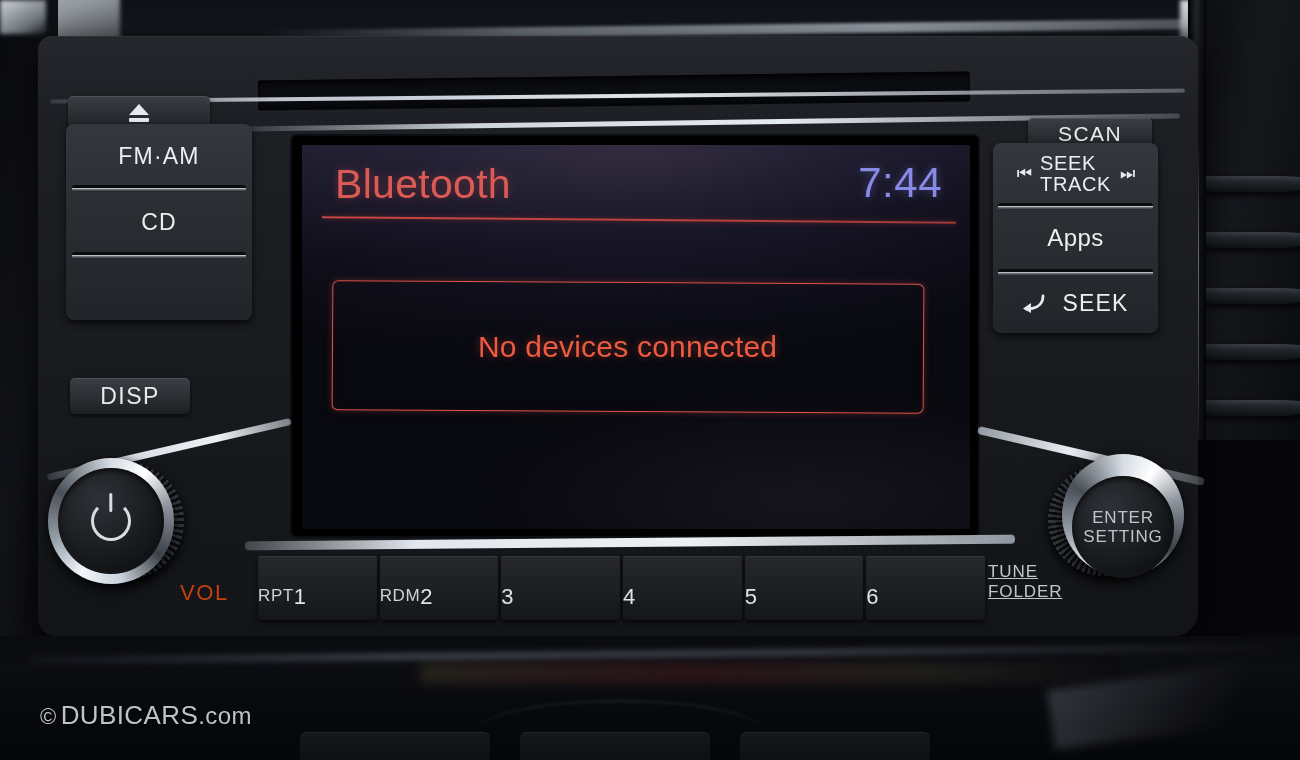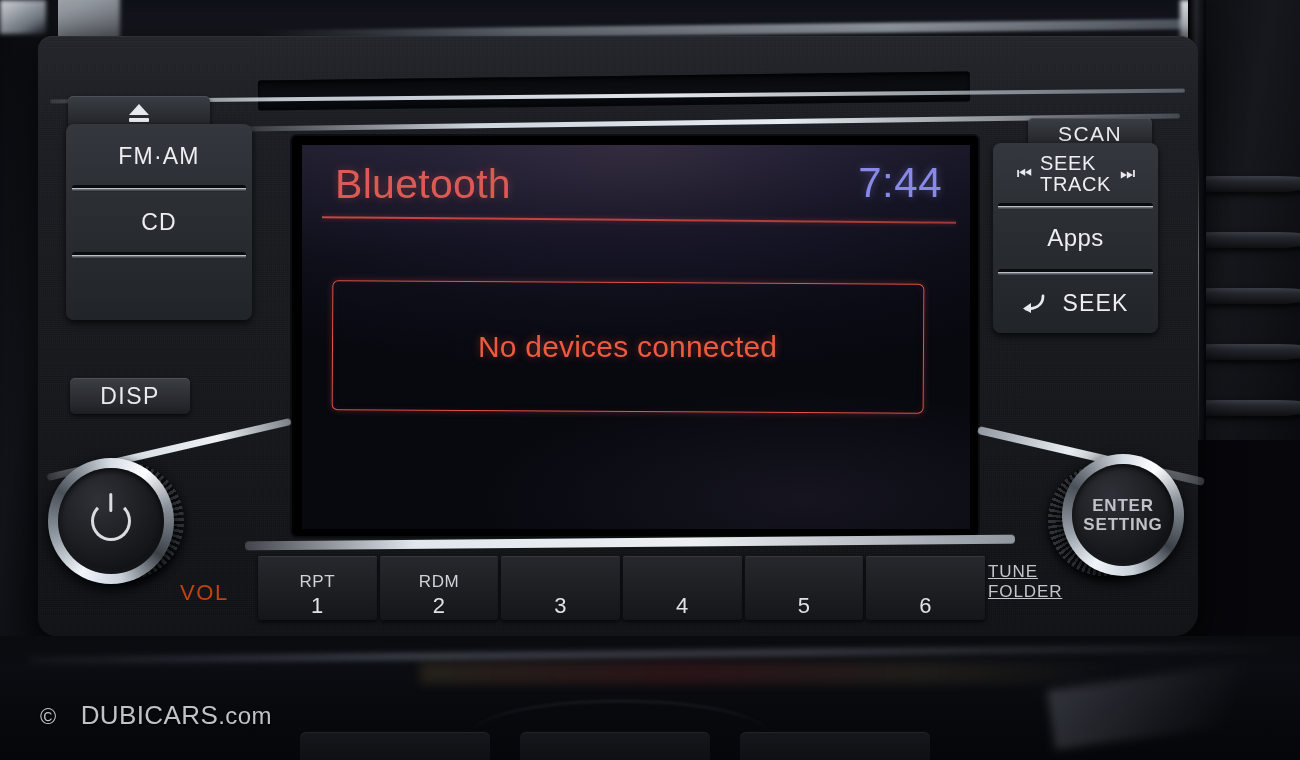--- a/index.html
+++ b/index.html
@@ -355,21 +355,21 @@
     width: 730px; height: 64px;
     display: flex;
   }
   .preset {
     flex: 1;
     margin-right: 3px;
     background: linear-gradient(180deg, #26282d 0%, #1e2024 45%, #141619 100%);
     border-radius: 2px 2px 4px 4px;
     color: #dfe2e7;
     display: flex;
-    flex-direction: column;
+    flex-direction: row;
     align-items: center;
     justify-content: flex-start;
     padding-top: 16px;
     box-shadow: 0 2px 4px rgba(0,0,0,.75), inset 0 1px 0 rgba(255,255,255,.07);
   }
   .preset .sub { font-size: 17px; letter-spacing: .6px; color: #cfd3d8; height: 20px; }
   .preset .num { font-size: 22px; letter-spacing: .5px; margin-top: 1px; }
 
   .label-tune {
     position: absolute;
@@ -547,21 +547,21 @@
     <div class="knob-ring" style="left:4px; top:2px; width:126px; height:126px;"></div>
     <div class="knob-face" style="left:14px; top:12px; width:106px; height:106px;">
       <span class="pw-ico"></span>
     </div>
   </div>
   <div class="label-vol">VOL</div>
 
   <div class="knob-wrap" style="left:1046px; top:448px; width:148px; height:148px;">
     <div class="knob-ridge" style="left:2px; top:16px; width:112px; height:112px;"></div>
     <div class="knob-ring" style="left:16px; top:6px; width:122px; height:122px;"></div>
-    <div class="knob-face" style="left:26px; top:16px; width:102px; height:102px;font-weight:bold;">
+    <div class="knob-face" style="left:26px; top:28px; width:102px; height:102px;">
       <span class="enter-txt">
         <span style="display:block;">ENTER</span>
         <span style="display:block;">SETTING</span>
       </span>
     </div>
   </div>
   <div class="label-tune">
     <span style="display:block;">TUNE</span>
     <span style="display:block;">FOLDER</span>
   </div>
@@ -597,16 +597,16 @@
     <div class="console-btn" style="left:300px; width:190px;"></div>
     <div class="console-btn" style="left:520px; width:190px;"></div>
     <div class="console-btn" style="left:740px; width:190px;"></div>
   </div>
   <div class="console-sheen1"></div>
   <div class="console-sheen2"></div>
   <div class="console-sheen3"></div>
   <div class="console-arc"></div>
 
   <div class="watermark">
-    <span class="cmark">©</span><span style="margin-left:24px;text-align:center;">DUBICARS</span><span class="dotcom">.com</span>
+    <span class="cmark">©</span><span style="margin-left:4px;text-align:center;">DUBICARS</span><span class="dotcom">.com</span>
   </div>
 
 </div>
 
 </body></html>

